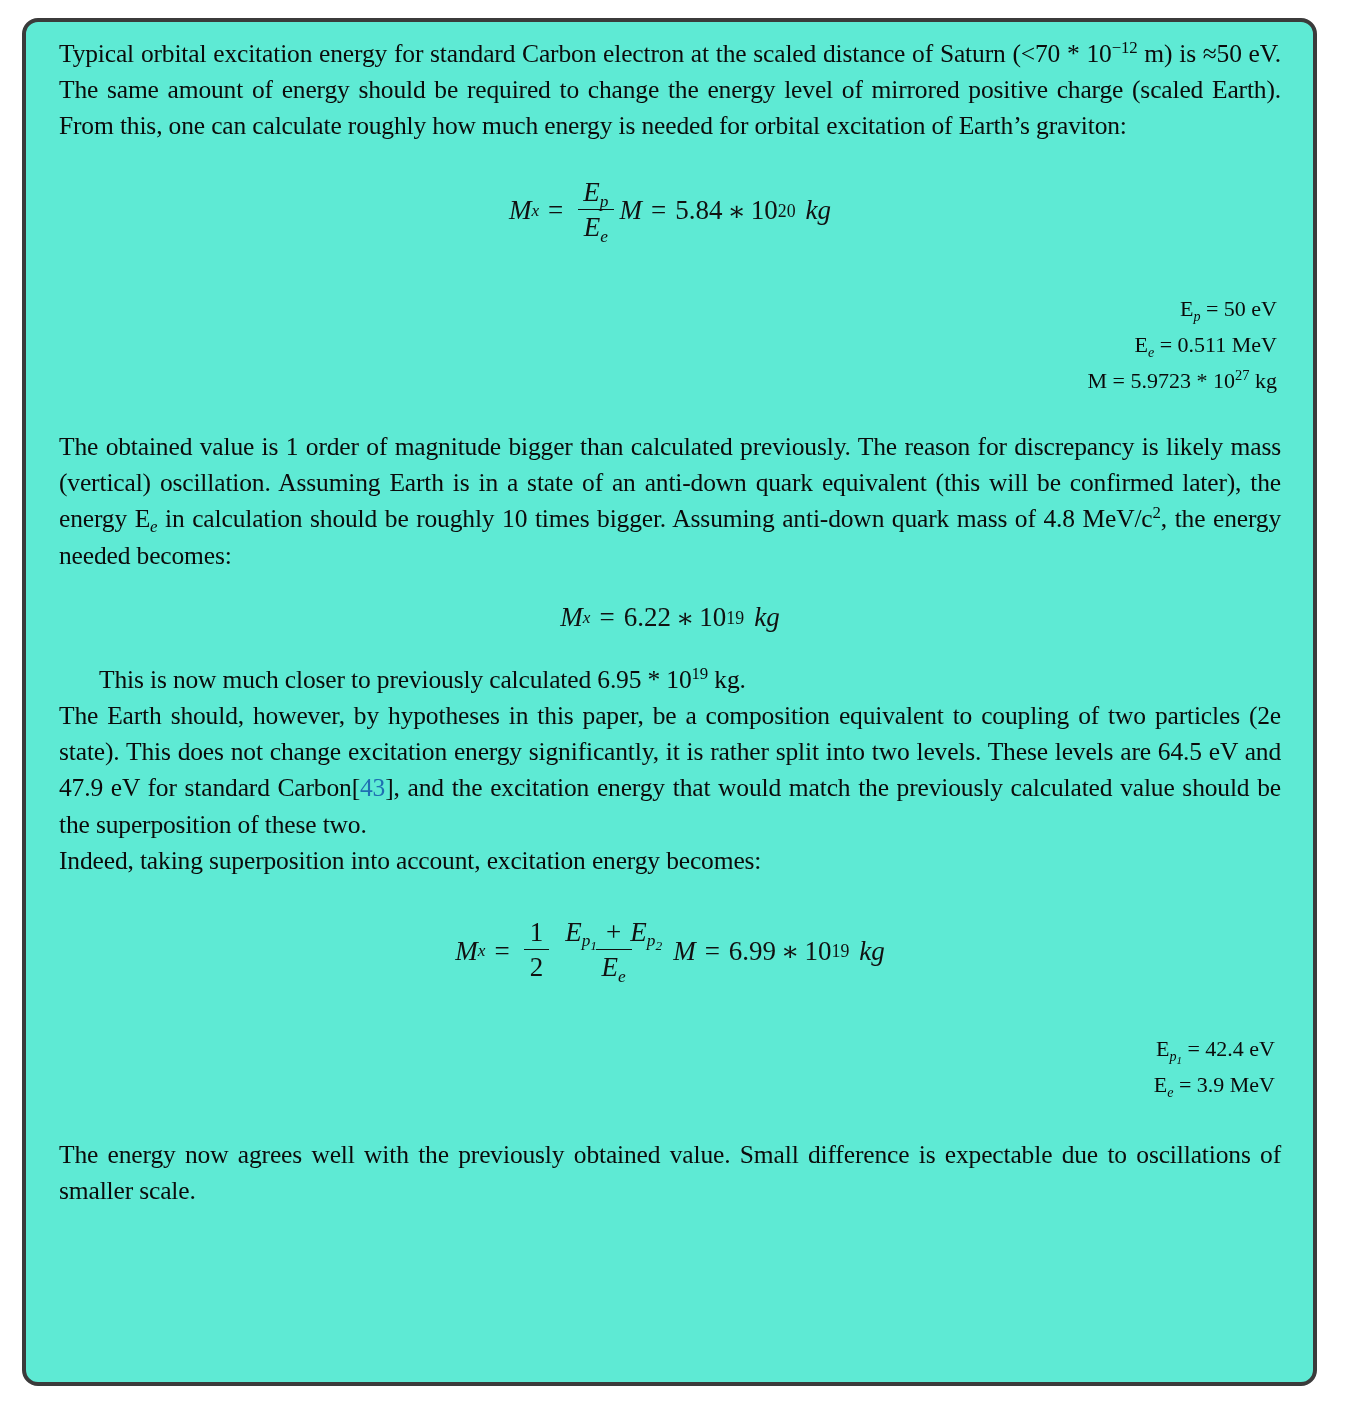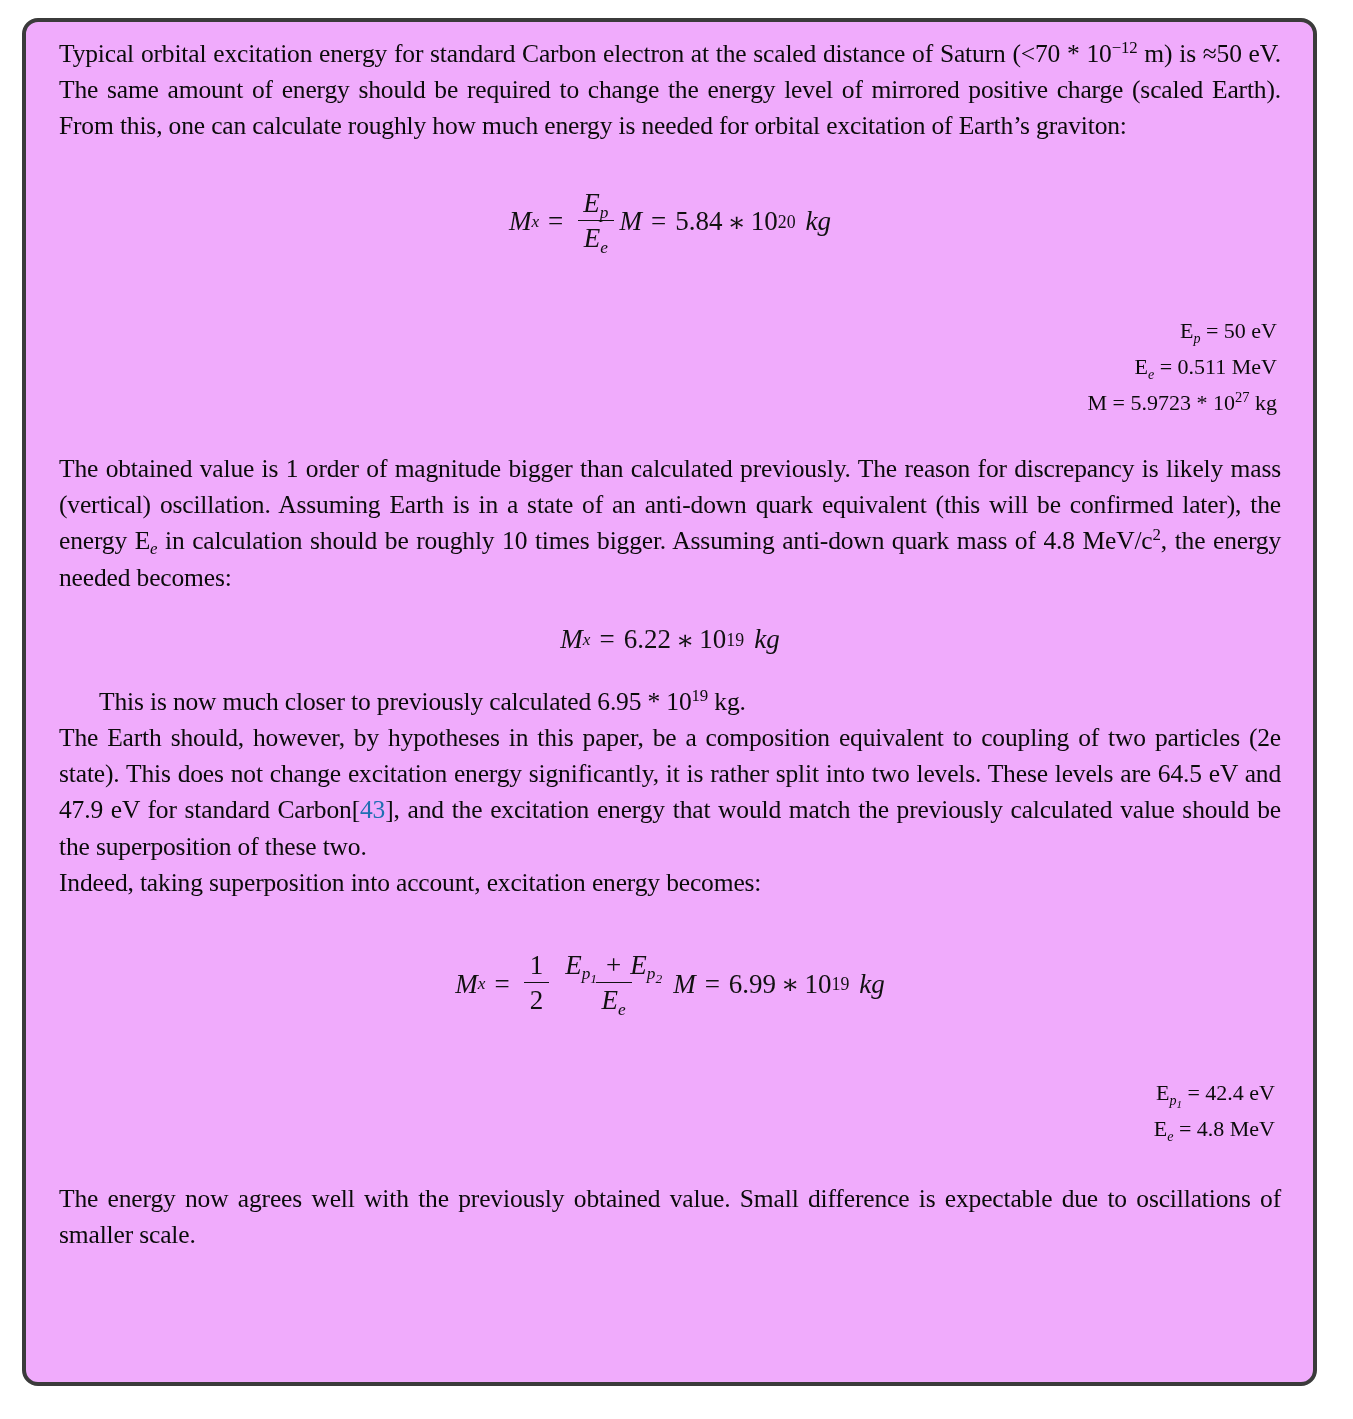--- a/index.html
+++ b/index.html
@@ -14,21 +14,21 @@
     overflow: hidden;
   }
 
   .page-frame {
     position: absolute;
     left: 22px;
     top: 18px;
     width: 1295px;
     height: 1368px;
     box-sizing: border-box;
-    background: #f0abfc;
+    background: #5eead4;
     border: 4px solid #3b3b3b;
     border-radius: 16px;
   }
 
   .content {
     position: absolute;
     left: 33px;
     top: 14px;
     width: 1222px;
     color: #0b0b0b;
@@ -82,21 +82,21 @@
     vertical-align: 0.56em;
     line-height: 0;
   }
 
   
   .frac {
     display: inline-flex;
     flex-direction: column;
     align-items: center;
     vertical-align: middle;
-    margin: 15px 5px;
+    margin: 4px 5px;
     position: relative;
     top: -1px;
   }
   .frac .num {
     padding: 0 6px 2px 6px;
     line-height: 1.08;
   }
   .frac .den {
     padding: 3px 6px 0 6px;
     line-height: 1.08;
@@ -210,21 +210,21 @@
       <span class="ast">∗</span>
       <span class="up">10</span>
         <sup class="sp">19</sup>
       <span class="var" style="padding-left:10px;">kg</span>
     </div>
 
     <div style="height:36px;"></div>
 
     <div class="params" style="padding-right:6px;">
       <div class="prow"><span class="sym">E</span><sub class="sb"><span>p</span><sub>1</sub></sub><span> = 42.4 eV</span></div>
-      <div class="prow"><span class="sym">E</span><sub class="sb">e</sub><span> = 4.8 MeV</span></div>
+      <div class="prow"><span class="sym">E</span><sub class="sb">e</sub><span> = 3.9 MeV</span></div>
     </div>
 
     <div style="height:34px;"></div>
 
     <p class="para">The energy now agrees well with the previously obtained value. Small difference is expectable due to oscillations of smaller scale.</p>
 
   </div>
 </div>
 
 </body></html>

